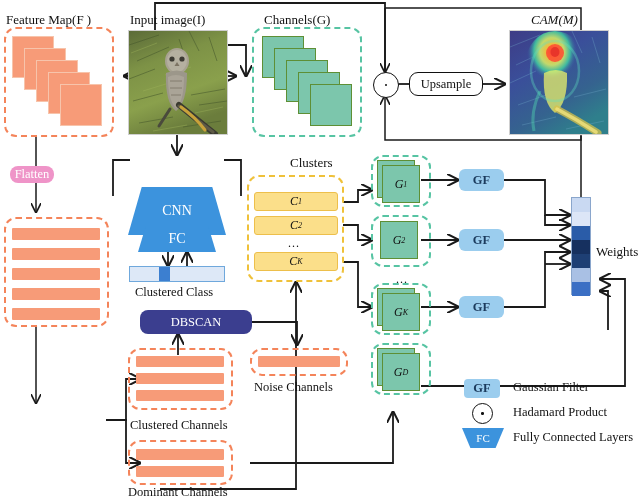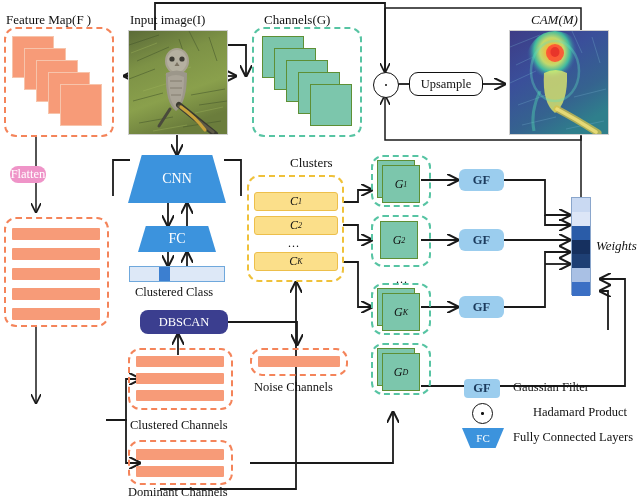--- a/index.html
+++ b/index.html
@@ -37,21 +37,21 @@
   .pill-navy{background:#3B3E8F;}
 
   
   .gf{position:absolute;background:#9BCDEE;border-radius:6px;display:flex;align-items:center;
       justify-content:center;color:#1b3a5c;font-size:12.5px;font-weight:bold;
       font-family:"Liberation Serif",serif;box-sizing:border-box;}
 
   
   .trap{position:absolute;background:#3C93DD;display:flex;align-items:center;justify-content:center;
         color:#fff;font-size:14px;font-family:"Liberation Serif",serif;}
-  .trap.cnn{clip-path:polygon(14% 0,86% 0,100% 100%,0% 100%);}
+  .trap.cnn{clip-path:polygon(14% 0,86% 0,100% 100%,0% 100%);margin-top:32px;}
   .trap.fc{clip-path:polygon(10% 0,90% 0,100% 100%,0% 100%);}
   .trap.fc-legend{clip-path:polygon(0 0,100% 0,80% 100%,20% 100%);}
 
   
   .pcbar{position:absolute;background:#DDE8F7;border:1px solid #6FA8DC;box-sizing:border-box;}
   .pcseg{position:absolute;background:#3C7FD0;}
 
   
   .wcol{position:absolute;border:1px solid #8aa6cc;box-sizing:border-box;}
   .wseg{position:absolute;left:0;right:0;}
@@ -260,38 +260,38 @@
       <ellipse cx="45" cy="22" rx="9" ry="9" fill="#ff4a33" opacity="0.85"></ellipse>
       <ellipse cx="45" cy="21" rx="4.5" ry="5" fill="#e8352a"></ellipse>
       <path d="M34 42 Q32 72 45 82 Q58 72 57 42 Q46 36 34 42 Z" fill="#eaf06a" opacity="0.75"></path>
       <path d="M47 78 Q66 88 88 102" stroke="#d8c24a" stroke-width="7" fill="none" opacity="0.75" stroke-linecap="round"></path>
       <path d="M47 78 Q66 88 86 101" stroke="#f0e07a" stroke-width="3.5" fill="none" opacity="0.85" stroke-linecap="round"></path>
       <path d="M30 60 Q20 82 24 100" stroke="#4fd0b0" stroke-width="3" fill="none" opacity="0.45"></path>
       <ellipse cx="45" cy="40" rx="24" ry="30" fill="none" stroke="#5fe0c0" stroke-width="2.5" opacity="0.35"></ellipse>
     </svg>
   </div>
 
-  <div class="pill pill-pink" style="left:10px;top:166px;width:36px;height:17px;">Flatten</div>
+  <div class="pill pill-pink" style="left:10px;top:166px;width:44px;height:17px;">Flatten</div>
 
   <div class="dash dash-orange" style="left:4px;top:217px;width:105px;height:110px;"></div>
   <div class="chbar" style="left:12px;top:228px;width:88px;height:12px;"></div>
   <div class="chbar" style="left:12px;top:248px;width:88px;height:12px;"></div>
   <div class="chbar" style="left:12px;top:268px;width:88px;height:12px;"></div>
   <div class="chbar" style="left:12px;top:288px;width:88px;height:12px;"></div>
   <div class="chbar" style="left:12px;top:308px;width:88px;height:12px;"></div>
 
 
   <div class="trap cnn" style="left:128px;top:155px;width:98px;height:48px;">CNN</div>
   <div class="trap fc" style="left:138px;top:226px;width:78px;height:26px;">FC</div>
   <div class="pcbar" style="left:129px;top:266px;width:96px;height:16px;">
     <div class="pcseg" style="left:29px;top:0;width:11px;height:14px;"></div>
   </div>
   <div class="lbl cap" style="left:135px;top:285px;">Clustered Class</div>
 
-  <div class="pill pill-navy" style="left:140px;top:310px;width:88px;height:24px;">DBSCAN</div>
+  <div class="pill pill-navy" style="left:140px;top:310px;width:112px;height:24px;">DBSCAN</div>
 
   <div class="lbl cap" style="left:130px;top:418px;">Clustered Channels</div>
   <div class="dash dash-orange" style="left:128px;top:348px;width:105px;height:62px;"></div>
   <div class="chbar" style="left:136px;top:356px;width:88px;height:11px;"></div>
   <div class="chbar" style="left:136px;top:373px;width:88px;height:11px;"></div>
   <div class="chbar" style="left:136px;top:390px;width:88px;height:11px;"></div>
 
   <div class="lbl cap" style="left:128px;top:485px;">Dominant Channels</div>
   <div class="dash dash-orange" style="left:128px;top:440px;width:105px;height:45px;"></div>
   <div class="chbar" style="left:136px;top:449px;width:88px;height:11px;"></div>
@@ -352,24 +352,24 @@
 
   <div class="wcol" style="left:571px;top:197px;width:20px;height:98px;">
     <div class="wseg" style="top:0;height:14px;background:#C9D9F2;"></div>
     <div class="wseg" style="top:14px;height:14px;background:#DCE6F7;"></div>
     <div class="wseg" style="top:28px;height:14px;background:#2A5CA8;"></div>
     <div class="wseg" style="top:42px;height:14px;background:#16305F;"></div>
     <div class="wseg" style="top:56px;height:14px;background:#1E3F74;"></div>
     <div class="wseg" style="top:70px;height:14px;background:#A9C0E4;"></div>
     <div class="wseg" style="top:84px;height:14px;background:#3B6FC4;"></div>
   </div>
-  <div class="lbl ttl" style="left:596px;top:238px;font-style:italic;">Weights</div>
+  <div class="lbl ttl" style="left:596px;top:244px;">Weights</div>
 
   <div class="gf" style="left:464px;top:379px;width:36px;height:19px;border-radius:4px;">GF</div>
   <div class="lbl cap" style="left:513px;top:380px;">Gaussian Filter</div>
 
   <div class="hcirc" style="left:472px;top:403px;width:19px;height:19px;"></div>
-  <div class="lbl cap" style="left:513px;top:405px;margin-left:20px;">Hadamard Product</div>
+  <div class="lbl cap" style="left:513px;top:405px;">Hadamard Product</div>
 
   <div class="trap fc-legend" style="left:462px;top:428px;width:42px;height:20px;font-size:11px;">FC</div>
   <div class="lbl cap" style="left:513px;top:430px;">Fully Connected Layers</div>
 
 </div>
 
 </body></html>

